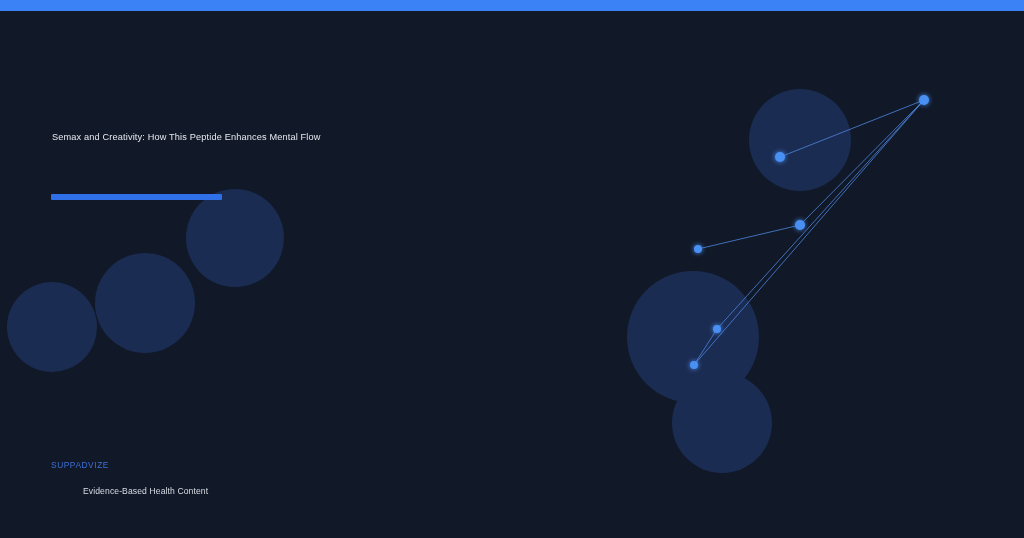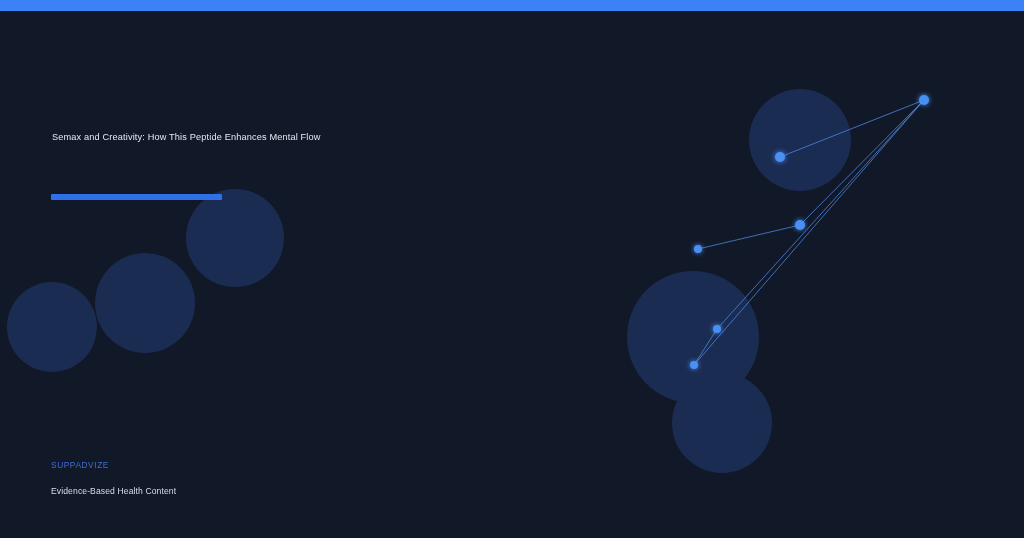--- a/index.html
+++ b/index.html
@@ -123,16 +123,16 @@
       </g>
   </svg>
 
   <div id="content">
     <div id="article-title">Semax and Creativity: How This Peptide Enhances Mental Flow</div>
 
     <div id="accent-rule" style="background: rgb(47, 111, 232);"></div>
 
     <div id="brand-name" style="color: rgb(60, 111, 214); text-align: right;">SUPPADVIZE</div>
 
-    <div id="brand-tagline" style="color: rgb(217, 221, 230);">Evidence-Based Health Content</div>
+    <div id="brand-tagline" style="color: rgb(217, 221, 230); margin-left: 32px;">Evidence-Based Health Content</div>
   </div>
 
 </div>
 
 </body></html>

